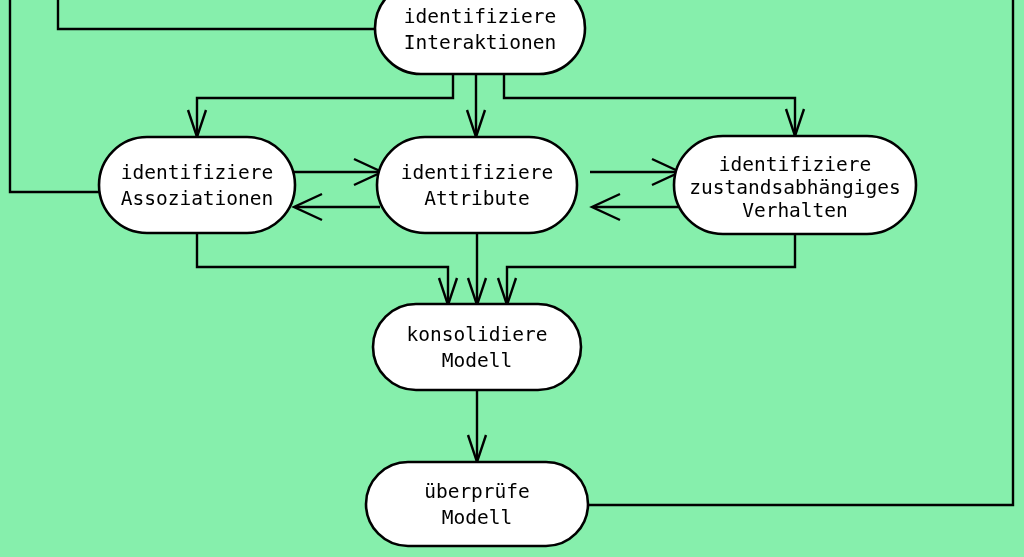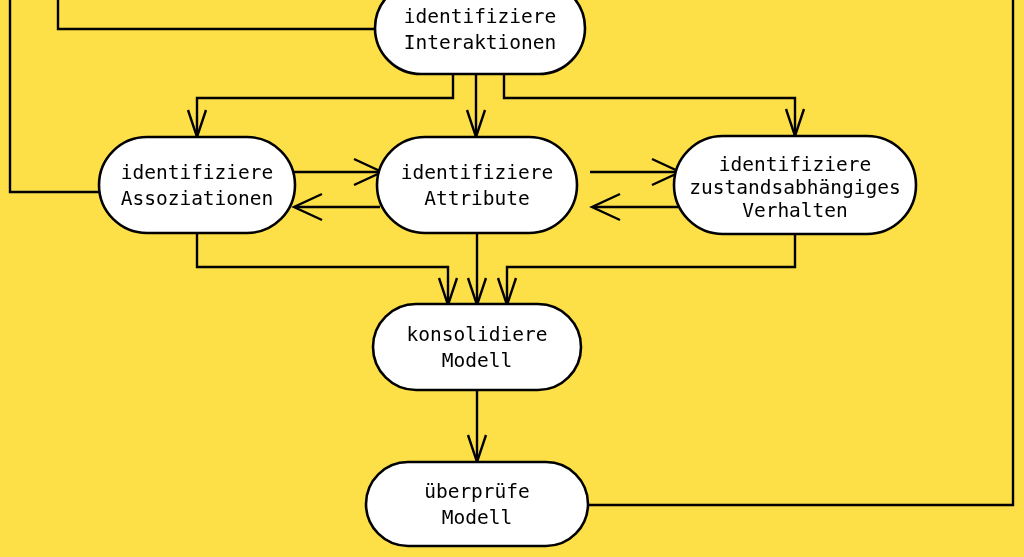--- a/index.html
+++ b/index.html
@@ -10,21 +10,21 @@
   body {
     width: 1024px;
     height: 557px;
     overflow: hidden;
     font-family: "DejaVu Sans Mono", "Liberation Mono", monospace;
   }
   #diagram-root {
     position: relative;
     width: 1024px;
     height: 557px;
-    background: #fde047;
+    background: #86efac;
     text-decoration: underline;
   }
   svg#flow {
     display: block;
     width: 1024px;
     height: 557px;
   }
   .node-shape {
     fill: #ffffff;
     stroke: #000000;

